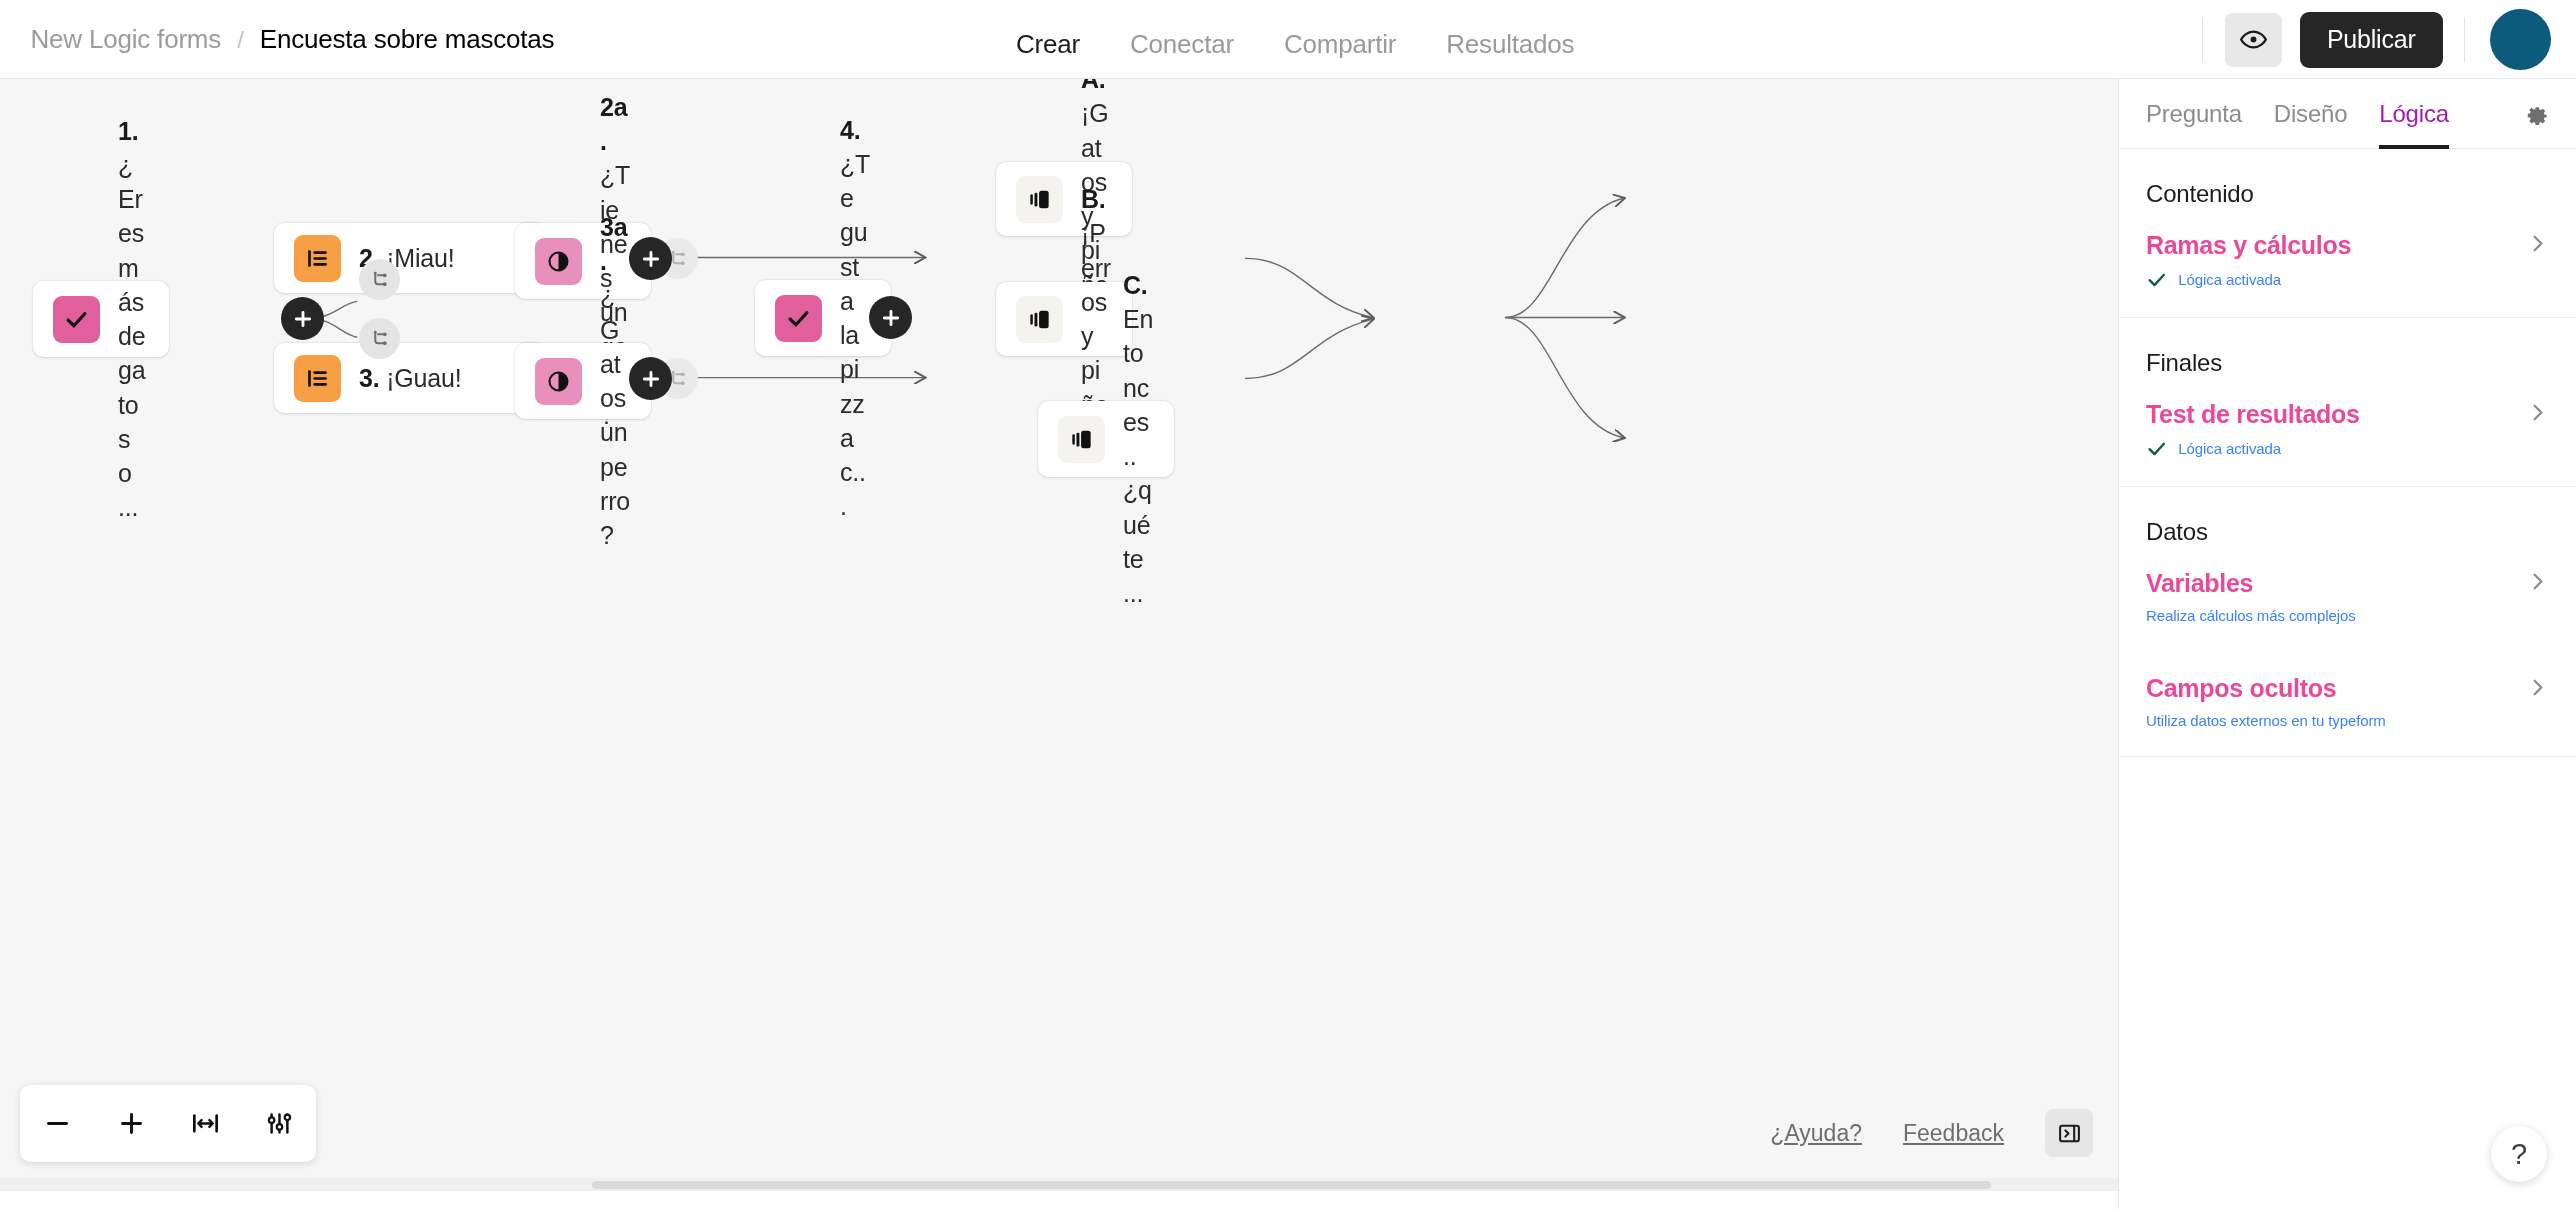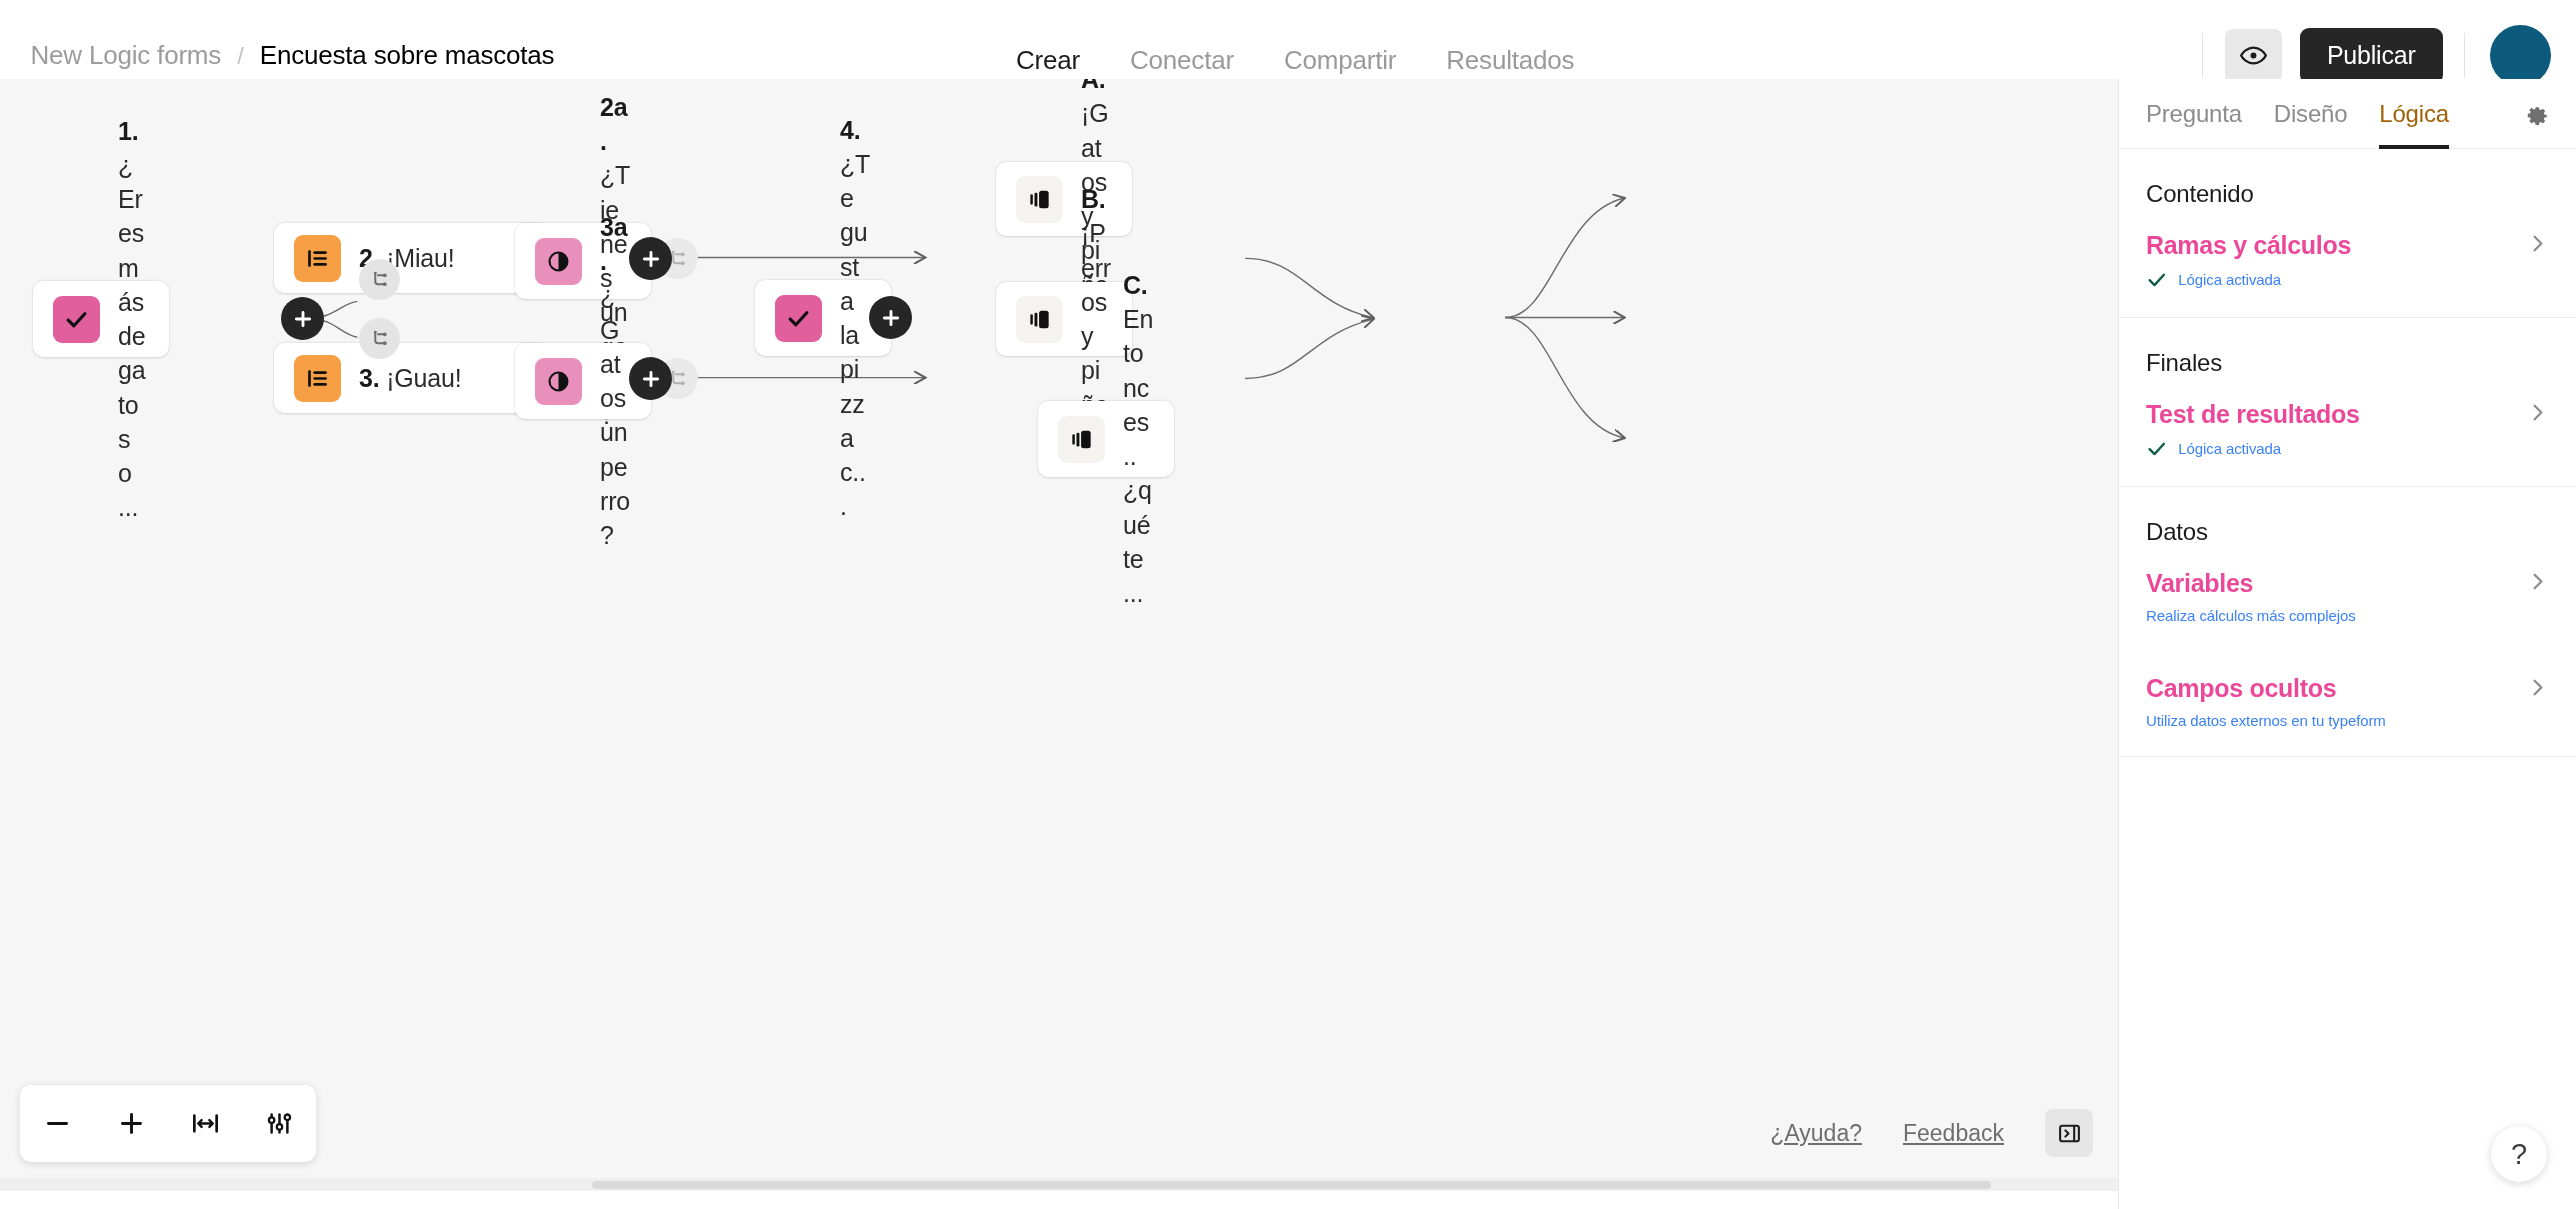--- a/index.html
+++ b/index.html
@@ -9,21 +9,21 @@
     background: #ffffff;
     overflow: hidden;
   }
 
   
   .topbar {
     position: absolute; top: 0; left: 0;
     width: 2576px; height: 79px;
     background: #ffffff;
     border-bottom: 0.9px solid #e6e6e6;
-    display: flex; align-items: center; margin-top: 16px;
+    display: flex; align-items: center;
   }
   .breadcrumb {
     position: absolute; left: 30.5px; top: 0; height: 79px;
     display: flex; align-items: center; gap: 16px;
   }
   .bc-workspace { font-size: 26px; color: #9c9c9c; letter-spacing: -0.2px; }
   .bc-sep { font-size: 24px; color: #c3c3c3; }
   .bc-form { font-size: 26px; color: #000000; letter-spacing: -0.2px; }
 
   .maintabs {
@@ -149,21 +149,21 @@
   }
   .rtabs {
     height: 70px; display: flex; align-items: center;
     border-bottom: 0.9px solid #ededed; padding-left: 27px; position: relative;
   }
   .rtab {
     position: relative; height: 70px; display: flex; align-items: center;
     font-size: 24px; color: #8c8c8c; margin-right: 32px; cursor: pointer;
     letter-spacing: -0.2px;
   }
-  .rtab.active { color: #a16207; }
+  .rtab.active { color: #a21caf; }
   .rtab.active::after {
     content: ""; position: absolute; left: 0; right: 0; bottom: 0;
     height: 3.6px; background: #1c1c1c;
   }
   .gear { position: absolute; right: 23px; top: 50%; transform: translateY(-50%);
           cursor: pointer; width: 36px; height: 36px;
           display:flex; align-items:center; justify-content:center; }
 
   .rsection-title {
     font-size: 24px; color: #1c1c1c; padding: 30.5px 27px 0 27px; letter-spacing: -0.2px;

